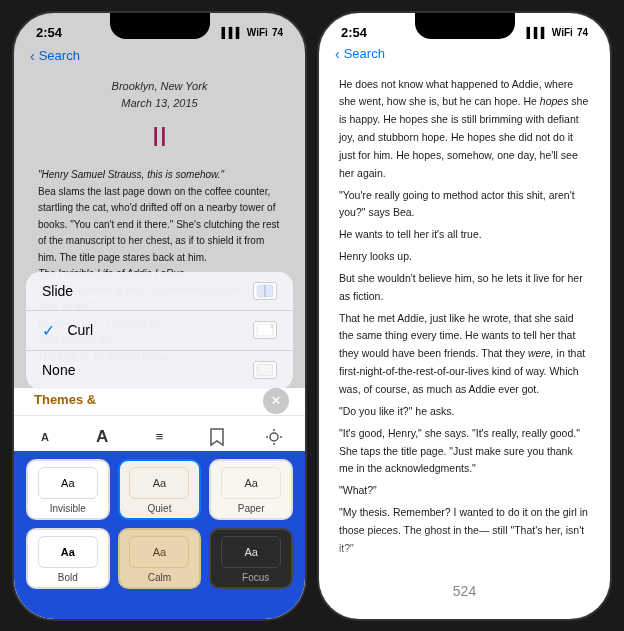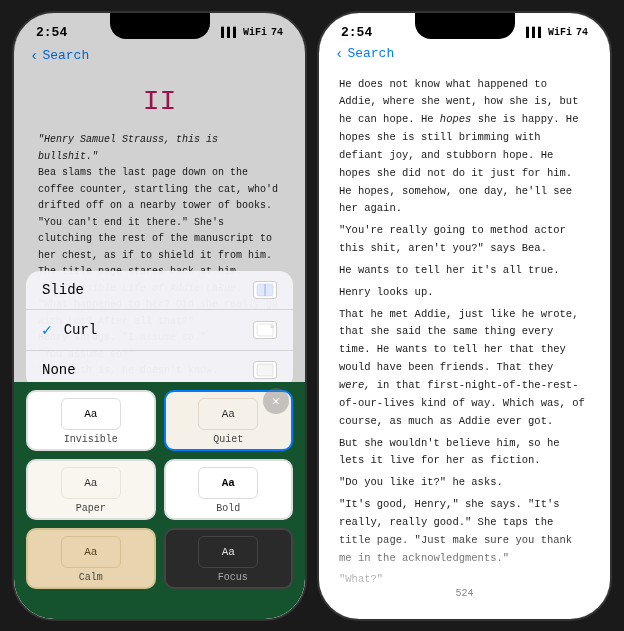--- a/index.html
+++ b/index.html
@@ -27,21 +27,20 @@
       position: relative;
       border: 2px solid #333;
       box-shadow: 0 0 0 1px #555 inset;
     }
     .phone-screen {
       position: absolute;
       top: 0; left: 0; right: 0; bottom: 0;
       background: #fff;
       border-radius: 40px;
       overflow: hidden;
-      font-family: Liberation Mono, monospace;
     }
     
     .status-bar {
       display: flex;
       justify-content: space-between;
       align-items: center;
       padding: 12px 22px 4px;
       font-size: 11px;
       font-weight: 600;
       color: #000;
@@ -165,24 +164,24 @@
       display: flex; align-items: center; justify-content: center;
       width: 30px; height: 30px;
     }
     .toolbar-btn.large { font-size: 17px; font-weight: 700; }
     .toolbar-btn.small { font-size: 11px; font-weight: 700; }
     
     .themes-grid {
       position: absolute;
       bottom: 0;
       left: 0; right: 0;
-      background: #14532d;
+      background: #1d4ed8;
       padding: 8px 12px 30px;
       display: grid;
-      grid-template-columns: 1fr 1fr;
+      grid-template-columns: 1fr 1fr 1fr;
       gap: 8px;
       z-index: 10;
     }
     .theme-tile {
       border-radius: 10px;
       overflow: hidden;
       border: 2px solid transparent;
       display: flex;
       flex-direction: column;
       align-items: center;
@@ -220,21 +219,21 @@
       height: calc(100% - 85px);
       overflow: hidden;
     }
     .right-reading p { margin-bottom: 4px; }
     .right-reading em { font-style: italic; }
     .page-number {
       position: absolute;
       bottom: 20px;
       left: 50%;
       transform: translateX(-50%);
-      font-size: 10px;
+      font-size: 14px;
       color: #888;
     }
     .blurred-bottom {
       position: absolute;
       bottom: 30px;
       left: 0; right: 0;
       height: 60px;
       background: linear-gradient(transparent, rgba(255,255,255,0.8));
     }
     
@@ -270,23 +269,27 @@
           <span>WiFi</span>
           <span>74</span>
         </div>
       </div>
       <div class="nav-bar">
         <span class="chevron">‹</span>
         <span>Search</span>
       </div>
 
       <div class="reading-content">
+        <div class="reading-title">
+          <span>Brooklyn, New York</span><br>
+          <span>March 13, 2015</span>
+        </div>
         <div class="roman-numeral">II</div>
         <div class="reading-text">
-          <p><em>"Henry Samuel Strauss, this is <em>bullshit</em>."</em></p>
+          <p><em>"Henry Samuel Strauss, this is <em>somehow</em>."</em></p>
           <p>Bea slams the last page down on the coffee counter, startling the cat, who'd drifted off on a nearby tower of books. "You can't end it there." She's clutching the rest of the manuscript to her chest, as if to shield it from him. The title page stares back at him.</p>
           <p><em>The Invisible Life of Addie LaRue.</em></p>
           <p>"What happened to her? Did she really go with Luc? After all that?"</p>
           <p>Henry shrugs. "I assume so."</p>
           <p>"You assume so?"</p>
           <p>The truth is, he doesn't know.</p>
         </div>
       </div>
 
       <div class="overlay-dim"></div>
@@ -400,22 +403,22 @@
       </div>
       <div class="nav-bar">
         <span class="chevron">‹</span>
         <span>Search</span>
       </div>
       <div class="right-reading">
         <p>He does not know what happened to Addie, where she went, how she is, but he can hope. He <em>hopes</em> she is happy. He hopes she is still brimming with defiant joy, and stubborn hope. He hopes she did not do it just for him. He hopes, somehow, one day, he'll see her again.</p>
         <p>"You're really going to method actor this shit, aren't you?" says Bea.</p>
         <p>He wants to tell her it's all true.</p>
         <p>Henry looks up.</p>
+        <p>But she wouldn't believe him, so he lets it live for her as fiction.</p>
         <p>That he met Addie, just like he wrote, that she said the same thing every time. He wants to tell her that they would have been friends. That they <em>were,</em> in that first-night-of-the-rest-of-our-lives kind of way. Which was, of course, as much as Addie ever got.</p>
-        <p>But she wouldn't believe him, so he lets it live for her as fiction.</p>
         <p>"Do you like it?" he asks.</p>
         <p>"It's good, Henry," she says. "It's really, really good." She taps the title page. "Just make sure you thank me in the acknowledgments."</p>
         <p>"What?"</p>
         <p>"My thesis. Remember? I wanted to do it on the girl in those pieces. The ghost in the— still "That's her, isn't it?"</p>
 
       </div>
       <div class="blurred-bottom"></div>
       <div class="page-number">524</div>
     </div>
   </div>

